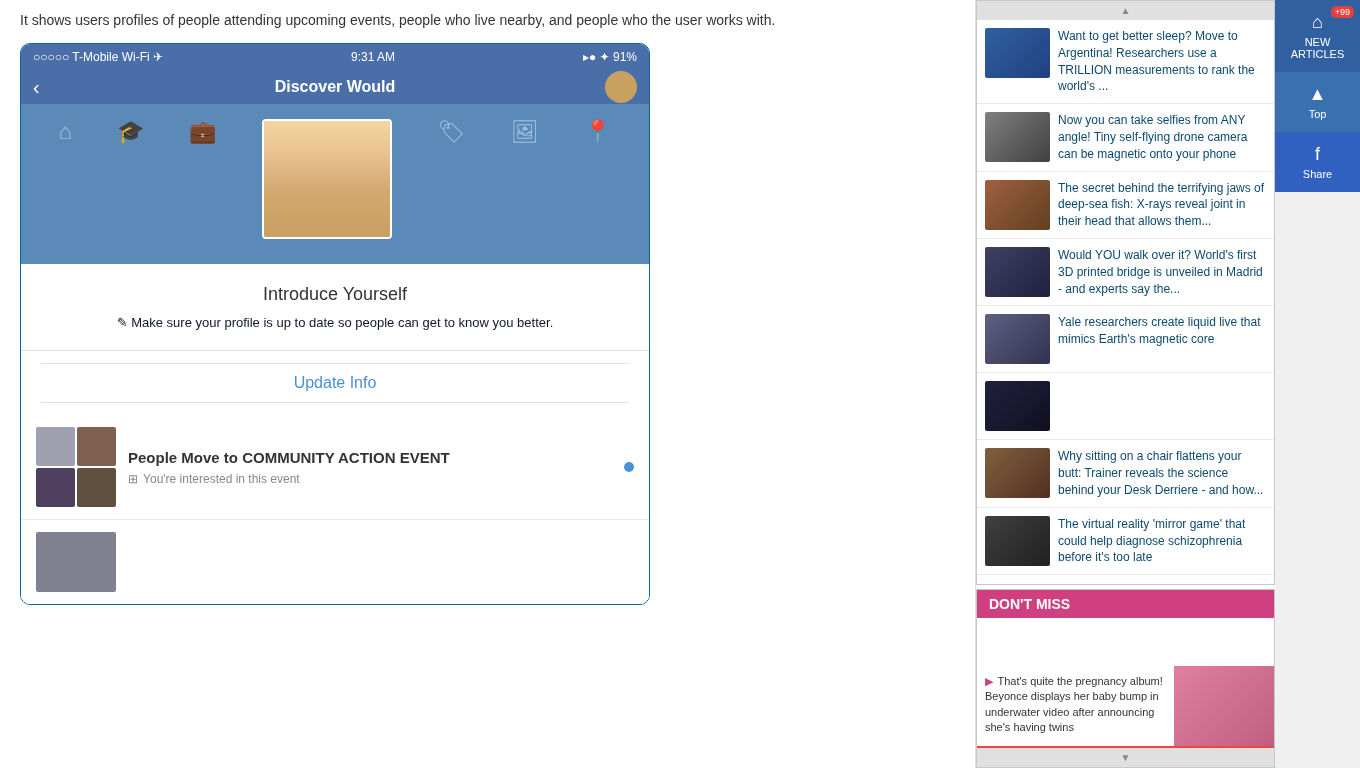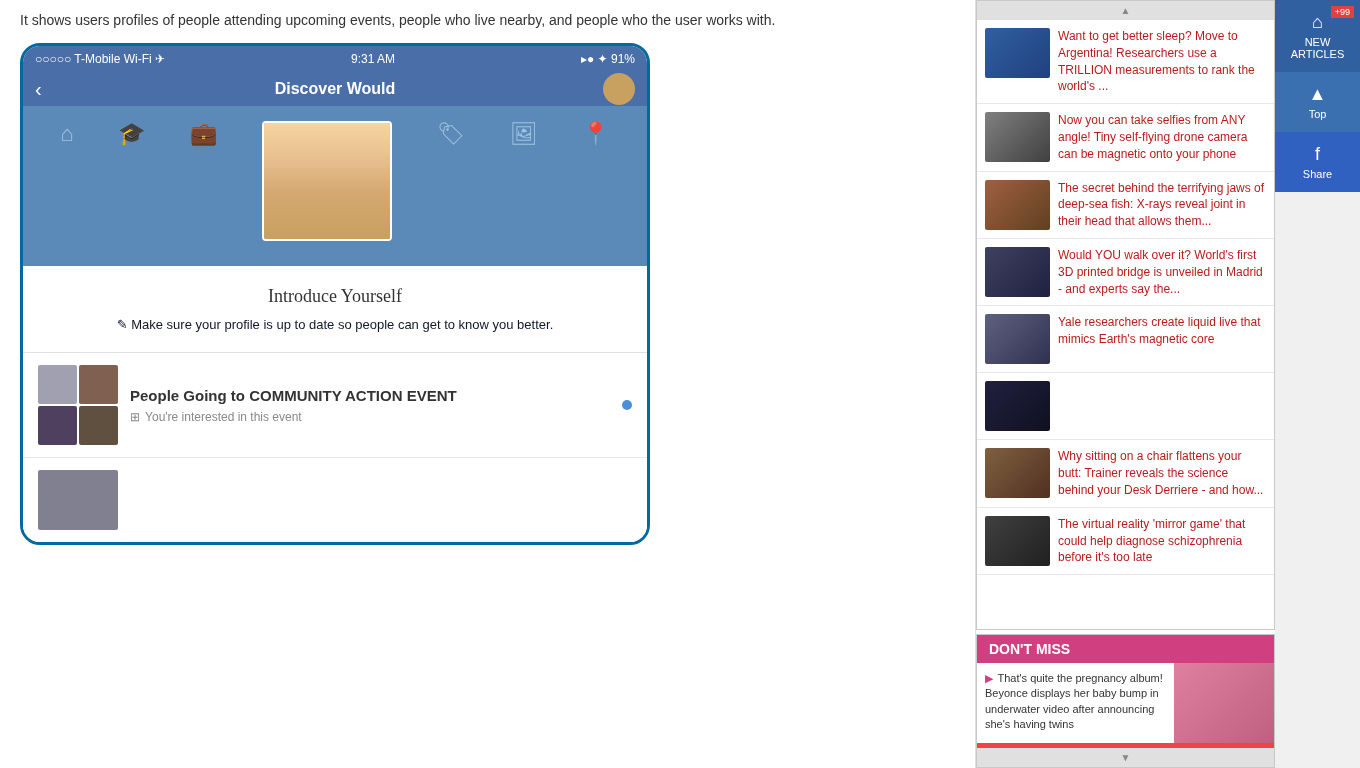--- a/index.html
+++ b/index.html
@@ -16,22 +16,22 @@
     .intro-text {
       color: #333;
       font-size: 14px;
       line-height: 1.5;
       margin-bottom: 12px;
     }
 
     
     .phone-mockup {
       width: 630px;
-      border: 3px solid #0369a1;
-      border-radius: 20px;
+      border: 1px solid #0369a1;
+      border-radius: 10px;
       overflow: hidden;
       background: #fff;
     }
 
     .phone-status-bar {
       background: #4a6ea8;
       color: #fff;
       font-size: 12px;
       padding: 6px 12px;
       display: flex;
@@ -113,21 +113,20 @@
       background: #fff;
       padding: 20px;
       text-align: center;
       border-bottom: 1px solid #e0e0e0;
     }
 
     .introduce-title {
       font-size: 18px;
       color: #333;
       margin-bottom: 10px;
-      font-family: Liberation Serif, serif;
     }
 
     .introduce-desc {
       color: #0f172a;
       font-size: 13px;
       display: flex;
       align-items: center;
       justify-content: center;
       gap: 6px;
     }
@@ -269,21 +268,21 @@
     .news-thumb-2 { background: linear-gradient(135deg, #808080, #404040); }
     .news-thumb-3 { background: linear-gradient(135deg, #a06040, #604020); }
     .news-thumb-4 { background: linear-gradient(135deg, #404060, #202040); }
     .news-thumb-5 { background: linear-gradient(135deg, #606080, #303050); }
     .news-thumb-6 { background: linear-gradient(135deg, #202040, #101020); }
     .news-thumb-7 { background: linear-gradient(135deg, #806040, #503020); }
     .news-thumb-8 { background: linear-gradient(135deg, #404040, #202020); }
 
     .news-text {
       font-size: 12px;
-      color: #b91c1c;
+      color: #0c4a6e;
       line-height: 1.4;
     }
 
     
     .dont-miss-section {
       border: 1px solid #c8c8c8;
       margin-top: 4px;
     }
 
     .dont-miss-header {
@@ -291,22 +290,23 @@
       color: #fff;
       font-size: 14px;
       font-weight: bold;
       padding: 6px 12px;
       text-transform: uppercase;
     }
 
     .dont-miss-item {
       display: flex;
       gap: 2px;
-      border-bottom: 5px solid #ef4444;
+      border-bottom: 2px solid #ef4444;
       cursor: pointer;
+      margin-top: 48px;
     }
 
     .dont-miss-text {
       flex: 1;
       padding: 8px;
       font-size: 11px;
       color: #333;
       line-height: 1.4;
     }
 
@@ -346,21 +346,21 @@
       gap: 3px;
     }
 
     .top-btn-badge {
       position: absolute;
       top: 6px;
       right: 6px;
       background: #e04040;
       color: #fff;
       font-size: 9px;
-      border-radius: 0;
+      border-radius: 5px;
       padding: 1px 4px;
     }
 
     .top-btn-icon {
       font-size: 18px;
       color: #fff;
     }
 
     .top-btn-label {
       font-size: 11px;
@@ -434,31 +434,32 @@
         <span>🏷</span>
         <span>🖼</span>
         <span>📍</span>
       </div>
     </div>
 
     <div class="introduce-section">
       <div class="introduce-title">Introduce Yourself</div>
       <div class="introduce-desc">✎  Make sure your profile is up to date so people can get to know you better.</div>
     </div>
+    <div class="update-btn">Update Info</div>
 
     <div class="events-section">
       <div class="event-item">
         <div class="event-photos">
           <div class="event-photo-cell"></div>
           <div class="event-photo-cell"></div>
           <div class="event-photo-cell"></div>
           <div class="event-photo-cell"></div>
         </div>
         <div class="event-info">
-          <div class="event-title">People Going to COMMUNITY ACTION EVENT</div>
+          <div class="event-title">People Move to COMMUNITY ACTION EVENT</div>
           <div class="event-interest">
             <span>⊞</span>
             <span>You're interested in this event</span>
           </div>
         </div>
         <div class="event-dot"></div>
       </div>
       <div class="event-item-2">
         <div class="event-photo-single"></div>
       </div>

